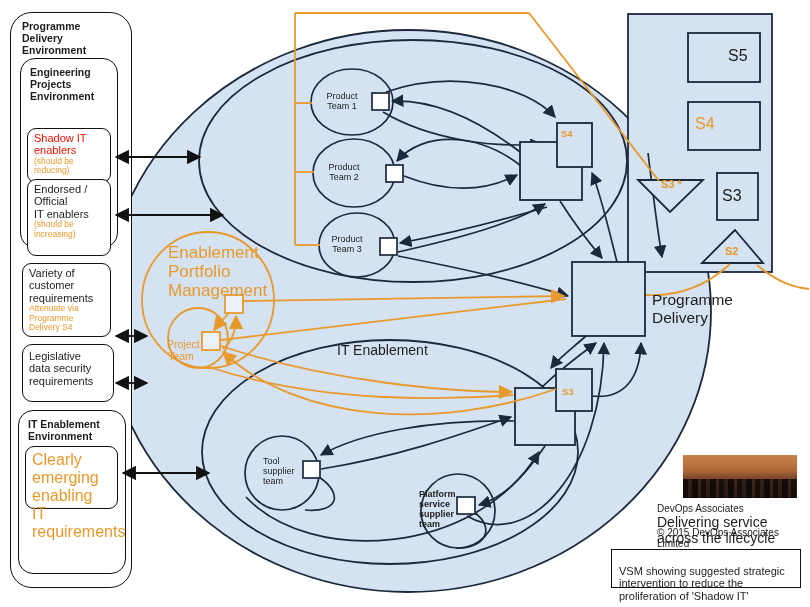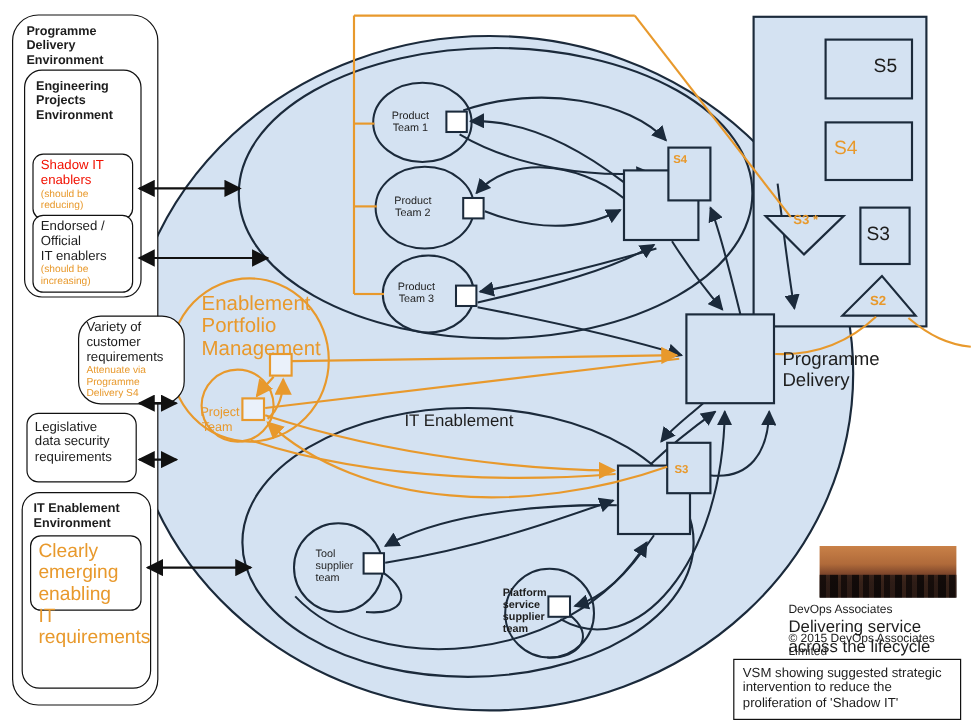--- a/index.html
+++ b/index.html
@@ -7,22 +7,22 @@
           font-family:"Liberation Sans",sans-serif;}
   svg{position:absolute;left:0;top:0;}
   #svg-front{pointer-events:none;z-index:5;}
   #svg-back{z-index:1;}
   .panelbox{position:absolute;background:#fff;border:1.6px solid #111;z-index:2;box-sizing:border-box;}
   .lbl{position:absolute;white-space:pre-line;color:#1d1d1d;line-height:1.13;z-index:4;}
   .bold{font-weight:bold;}
   .orange{color:#e8992c;}
   .red{color:#f21000;}
   .ctr{text-align:center;}
-  .note-box{position:absolute;left:611px;top:549px;width:190px;height:51px;background:#fff;
-            border:1.5px solid #111;z-index:2;box-sizing:border-box;padding:5px 7px;}
+  .note-box{position:absolute;left:611px;top:549px;width:190px;height:39px;background:#fff;
+            border:1.5px solid #111;z-index:2;box-sizing:border-box;padding:15px 7px;}
   .skyline{position:absolute;left:683px;top:455px;width:114px;height:43px;z-index:2;
     background:
       repeating-linear-gradient(90deg, rgba(20,12,10,.95) 0 5px, rgba(45,28,22,.85) 5px 9px, rgba(15,9,8,.95) 9px 15px, rgba(55,34,25,.8) 15px 18px),
       linear-gradient(180deg,#c98148 0%,#b06a3a 35%,#7c452b 55%,#33201a 70%,#19100d 100%);
     background-size:100% 45%,100% 100%;
     background-position:0 100%,0 0;
     background-repeat:no-repeat;}
 </style>
 </head>
 <body>
@@ -137,29 +137,29 @@
 Projects
 Environment</div>
 
   <div class="panelbox" style="left:27px;top:112px;width:84px;height:55px;border-radius:9px;padding:3px 6px;margin-top:16px;">
     <span class="lbl red" style="position:static;display:block;font-size:11px;">Shadow IT
 enablers</span>
     <span class="lbl orange" style="position:static;display:block;font-size:8.5px;">(should be
 reducing)</span>
   </div>
 
-  <div class="panelbox" style="left:27px;top:179px;width:84px;height:65px;border-radius:9px;padding:3px 6px;">
+  <div class="panelbox" style="left:27px;top:179px;width:84px;height:77px;border-radius:9px;padding:3px 6px;">
     <span class="lbl" style="position:static;display:block;font-size:11px;">Endorsed  /
 Official
 IT enablers</span>
     <span class="lbl orange" style="position:static;display:block;font-size:8.5px;">(should be
 increasing)</span>
   </div>
 
-  <div class="panelbox" style="left:22px;top:263px;width:89px;height:74px;border-radius:19px;padding:3px 6px;margin-left:43px;">
+  <div class="panelbox" style="left:22px;top:263px;width:89px;height:74px;border-radius:9px;padding:3px 6px;">
     <span class="lbl" style="position:static;display:block;font-size:11px;">Variety of
 customer
 requirements</span>
     <span class="lbl orange" style="position:static;display:block;font-size:8.5px;">Attenuate via
 Programme
 Delivery  S4</span>
   </div>
 
   <div class="panelbox" style="left:22px;top:344px;width:92px;height:58px;border-radius:10px;padding:5px 6px;">
     <span class="lbl" style="position:static;display:block;font-size:11px;">Legislative

